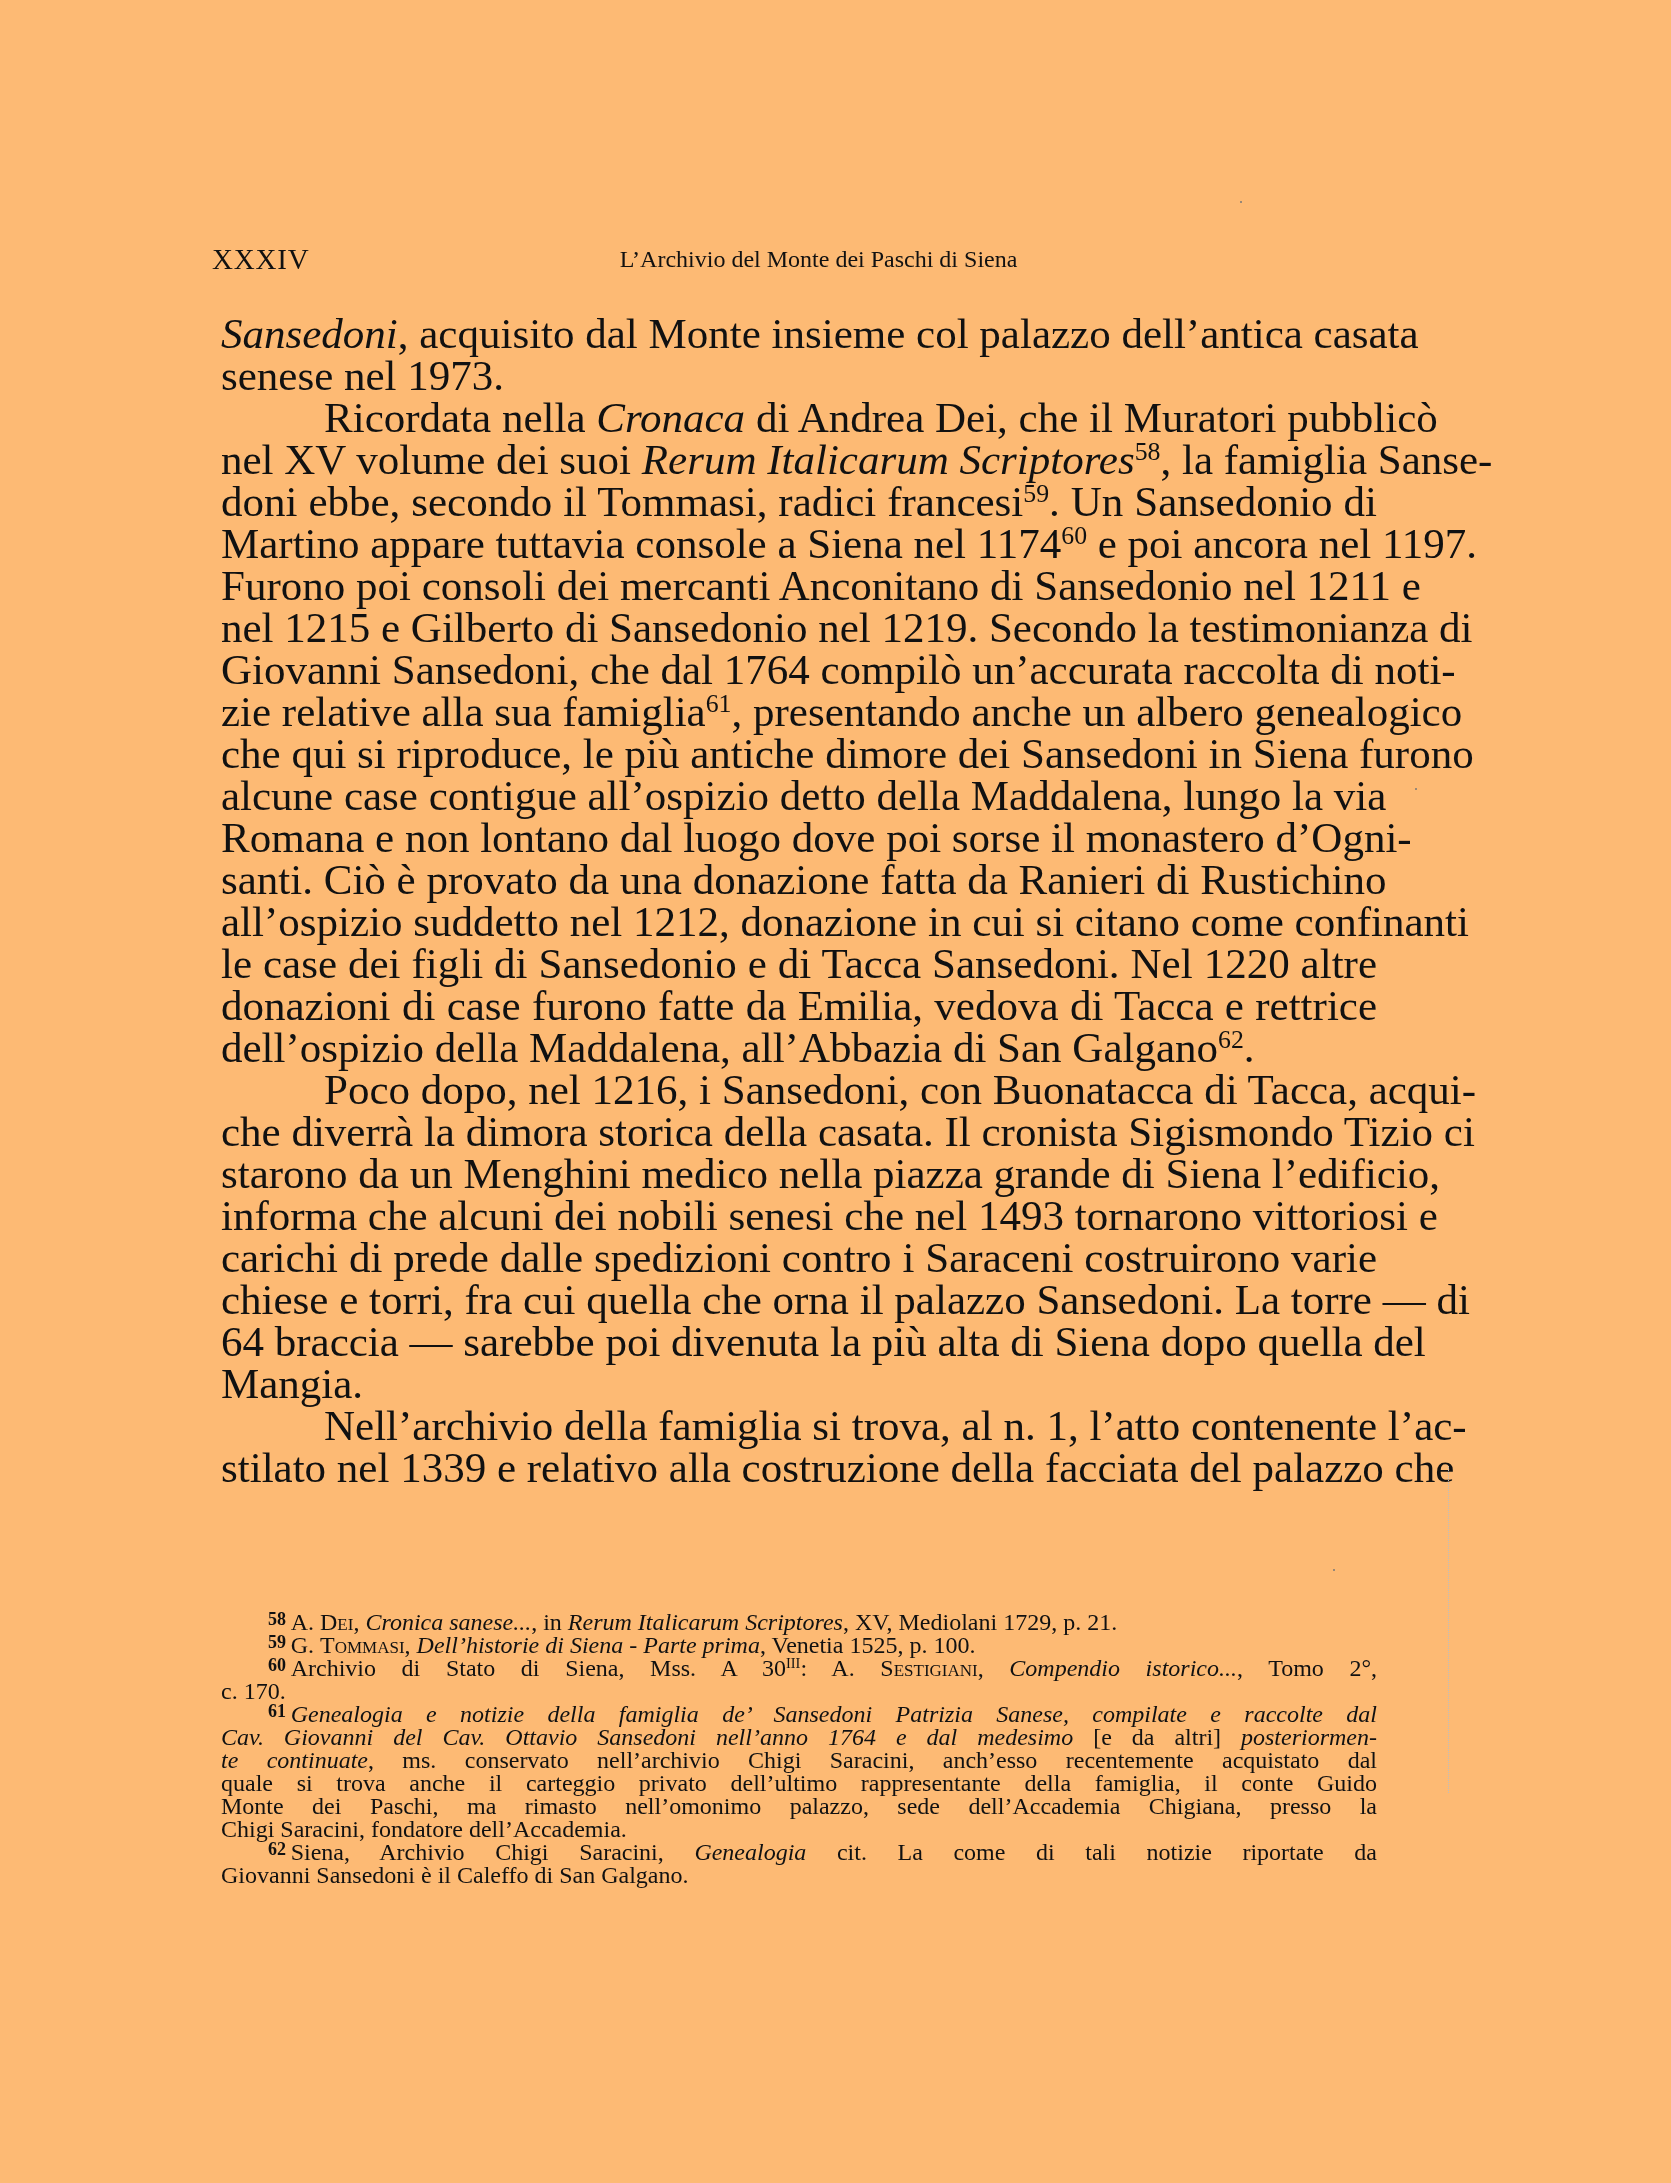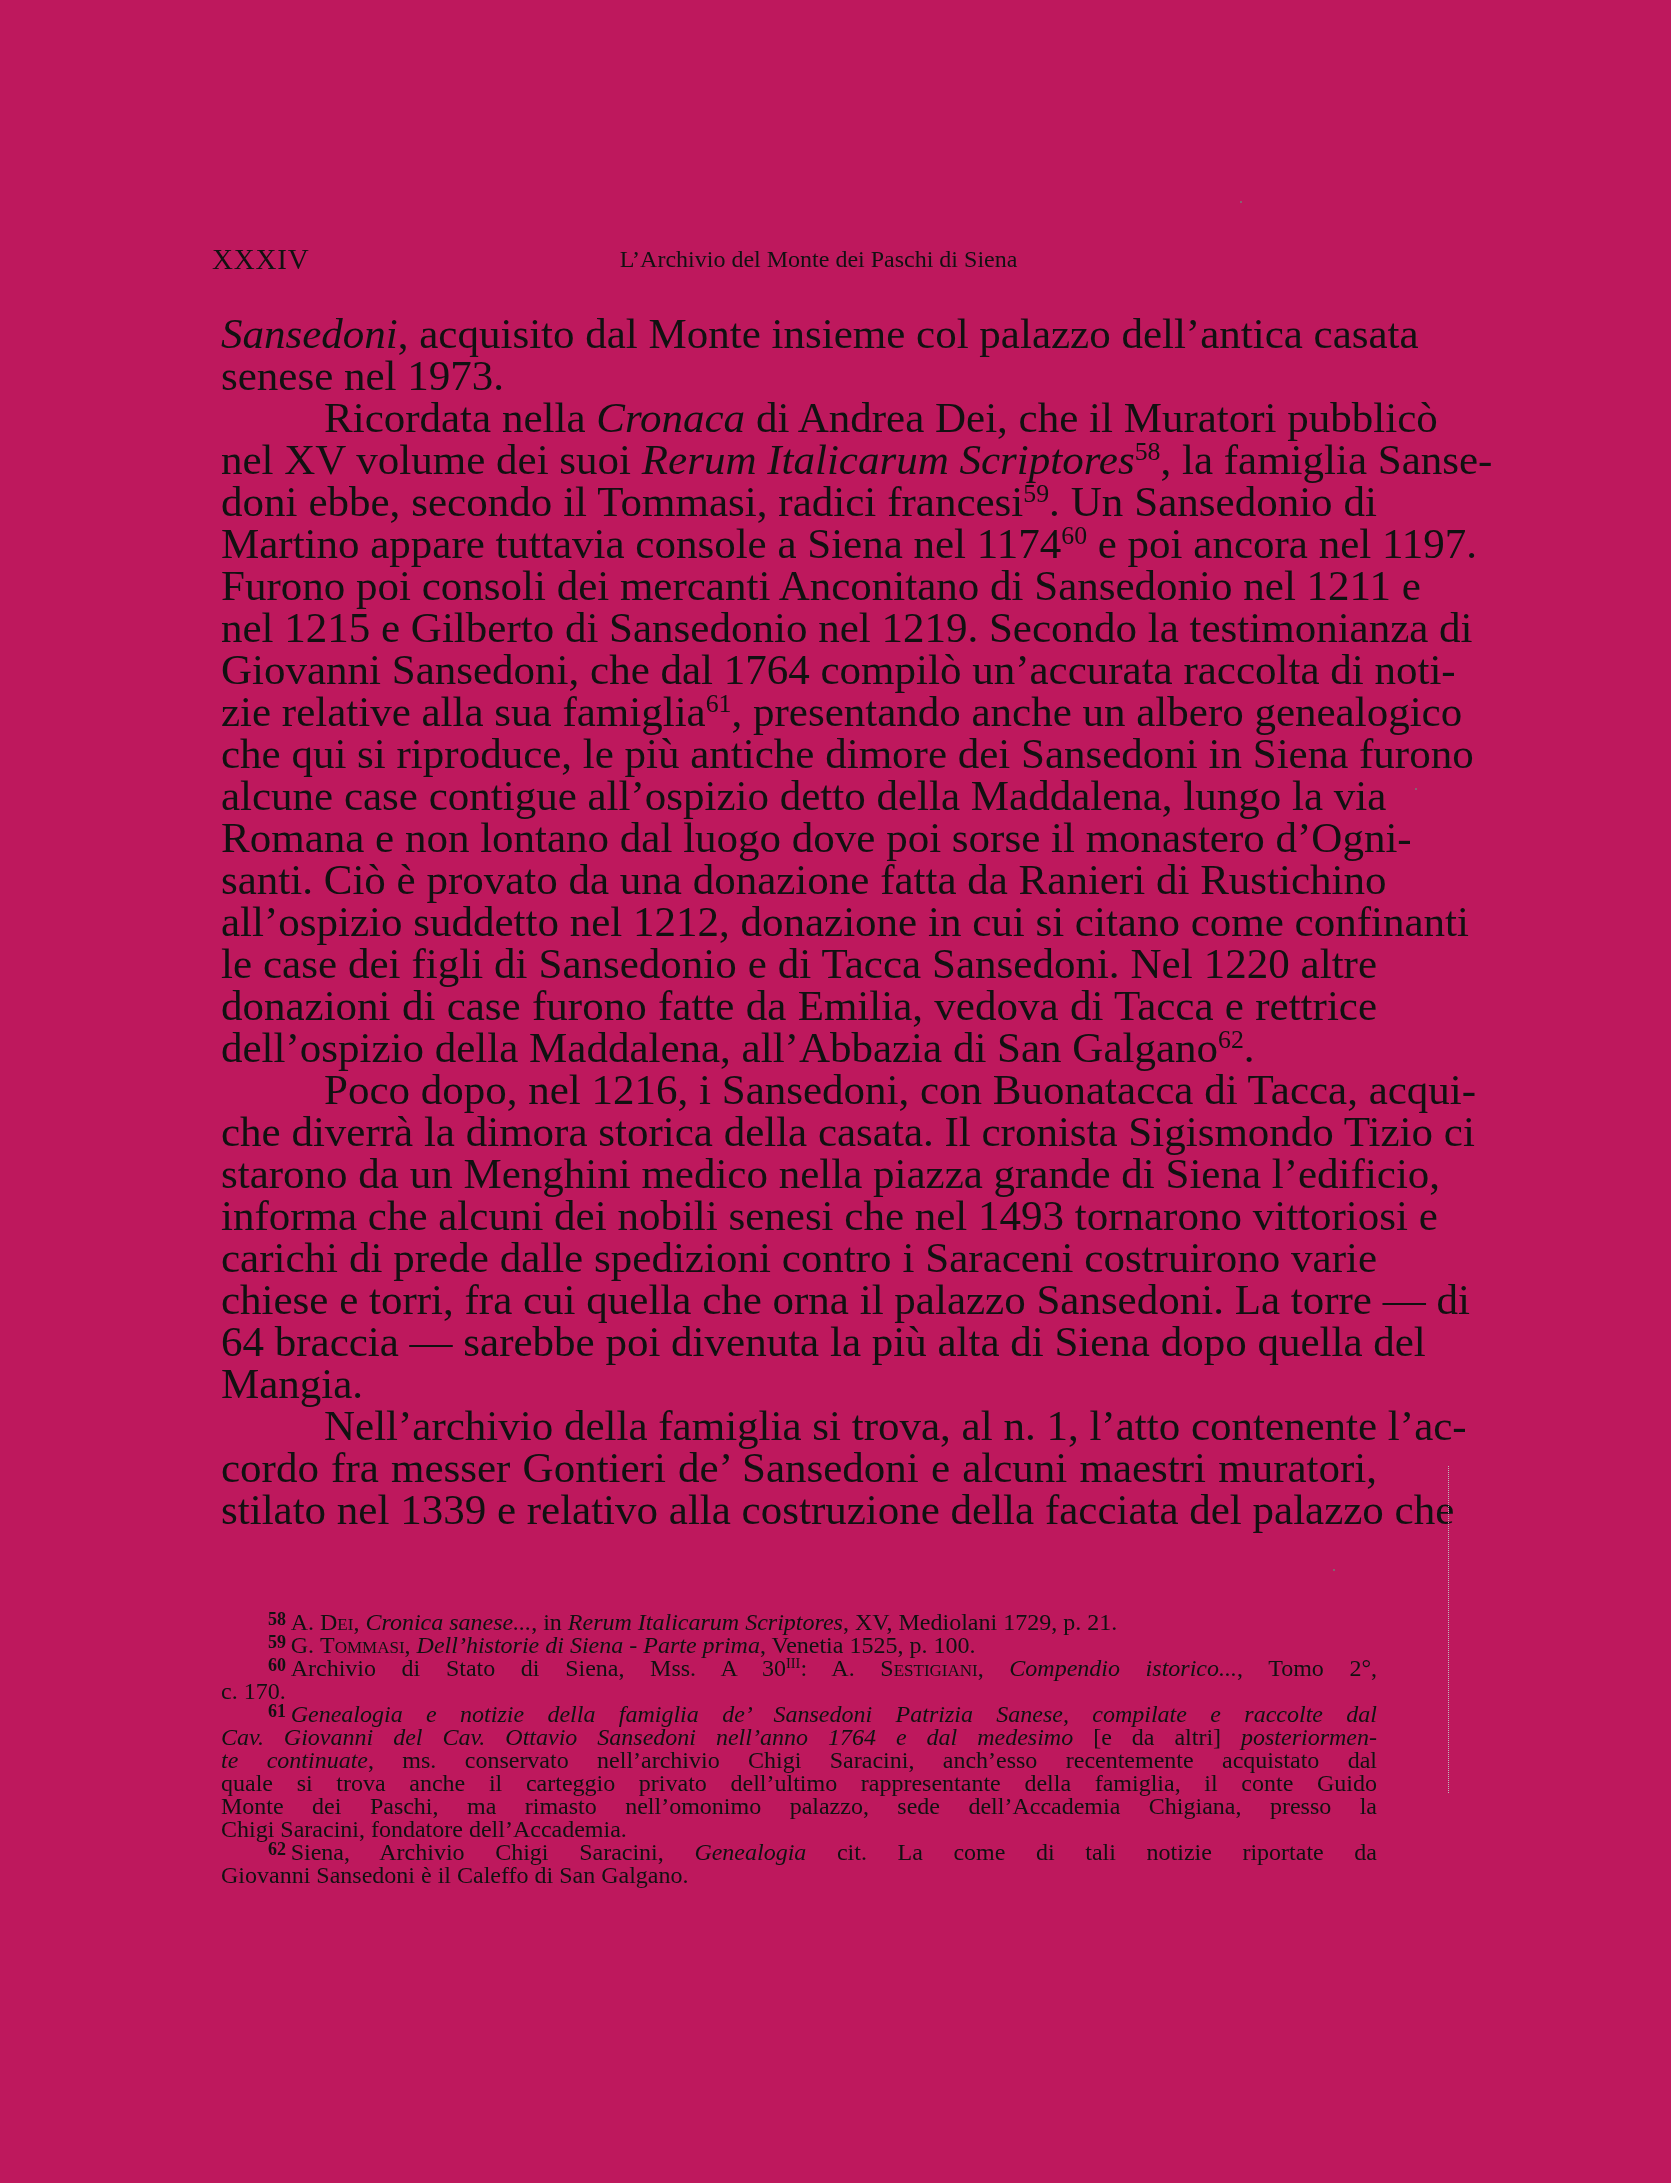--- a/index.html
+++ b/index.html
@@ -1,18 +1,18 @@
 <!DOCTYPE html>
 <html style="font-size:12.5px"><head>
 <meta charset="utf-8">
 <style>
   html, body { margin: 0; padding: 0; background: #ffffff; }
   body { width: 1672px; height: 2183px; position: relative; overflow: hidden;
          font-family: "Liberation Serif", "DejaVu Serif", serif; color: #111; }
-  .page { position: absolute; left: 0; top: 0; width: 1672px; height: 2183px; background: #be185d; }
+  .page { position: absolute; left: 0; top: 0; width: 1672px; height: 2183px; background: #fdba74; }
   .running-head { position: absolute; top: 243px; left: 212px; width: 1166px; height: 34px; }
   .folio { position: absolute; left: 0; top: 0; font-size: 29px; letter-spacing: 0.8px; }
   .running-title { position: absolute; left: 0; width: 1166px; top: 3.1px; text-align: center;
                    font-size: 24px; padding-left: 47px; box-sizing: border-box; }
   .body-text { position: absolute; left: 221px; top: 313px; width: 1156px; }
   .line { display: block; height: 42px; line-height: 42px; font-size: 43px;
           text-align: justify; text-align-last: justify; white-space: nowrap; overflow: visible; }
   .line.last { text-align-last: left; }
   .line.indent { padding-left: 103px; }
   .fn-area { position: absolute; left: 221px; top: 1611px; width: 1156px; }
@@ -59,21 +59,20 @@
       <div class="line last"><span>dell’ospizio della Maddalena, all’Abbazia di San Galgano</span><sup>62</sup><span>.</span></div>
       <div class="line indent"><span>Poco dopo, nel 1216, i Sansedoni, con Buonatacca di Tacca, acqui-</span></div>
       <div class="line"><span>che diverrà la dimora storica della casata. Il cronista Sigismondo Tizio ci</span></div>
       <div class="line"><span>starono da un Menghini medico nella piazza grande di Siena l’edificio,</span></div>
       <div class="line"><span>informa che alcuni dei nobili senesi che nel 1493 tornarono vittoriosi e</span></div>
       <div class="line"><span>carichi di prede dalle spedizioni contro i Saraceni costruirono varie</span></div>
       <div class="line"><span>chiese e torri, fra cui quella che orna il palazzo Sansedoni. La torre — di</span></div>
       <div class="line"><span>64 braccia — sarebbe poi divenuta la più alta di Siena dopo quella del</span></div>
       <div class="line last"><span>Mangia.</span></div>
       <div class="line indent"><span>Nell’archivio della famiglia si trova, al n. 1, l’atto contenente l’ac-</span></div>
-      <div class="line"><span>cordo fra messer Gontieri de’ Sansedoni e alcuni maestri muratori,</span></div>
       <div class="line"><span>stilato nel 1339 e relativo alla costruzione della facciata del palazzo che</span></div>
     </div>
 
   <div class="fn-area" id="fn-area">
       <div class="fn-line indent last"><span class="fnum">58</span><span>A. </span><span class="sc">Dei</span><span>, </span><i>Cronica sanese...</i><span>, in </span><i>Rerum Italicarum Scriptores</i><span>, XV, Mediolani 1729, p. 21.</span></div>
       <div class="fn-line indent last"><span class="fnum">59</span><span>G. </span><span class="sc">Tommasi</span><span>, </span><i>Dell’historie di Siena - Parte prima</i><span>, Venetia 1525, p. 100.</span></div>
       <div class="fn-line indent"><span class="fnum">60</span><span>Archivio di Stato di Siena, Mss. A 30</span><sup>III</sup><span>: A. </span><span class="sc">Sestigiani</span><span>, </span><i>Compendio istorico...</i><span>, Tomo 2°,</span></div>
       <div class="fn-line last"><span>c. 170.</span></div>
       <div class="fn-line indent"><span class="fnum">61</span><i>Genealogia e notizie della famiglia de’ Sansedoni Patrizia Sanese, compilate e raccolte dal</i></div>
       <div class="fn-line"><i>Cav. Giovanni del Cav. Ottavio Sansedoni nell’anno 1764 e dal medesimo</i><span> [e da altri] </span><i>posteriormen-</i></div>

